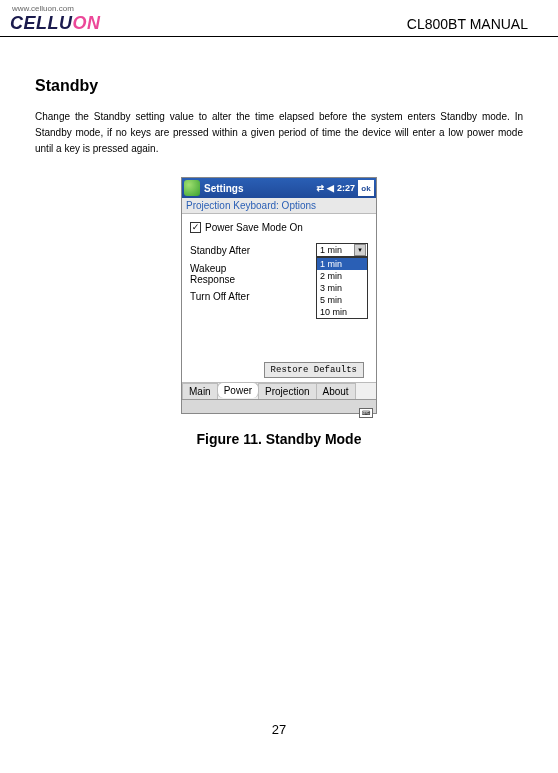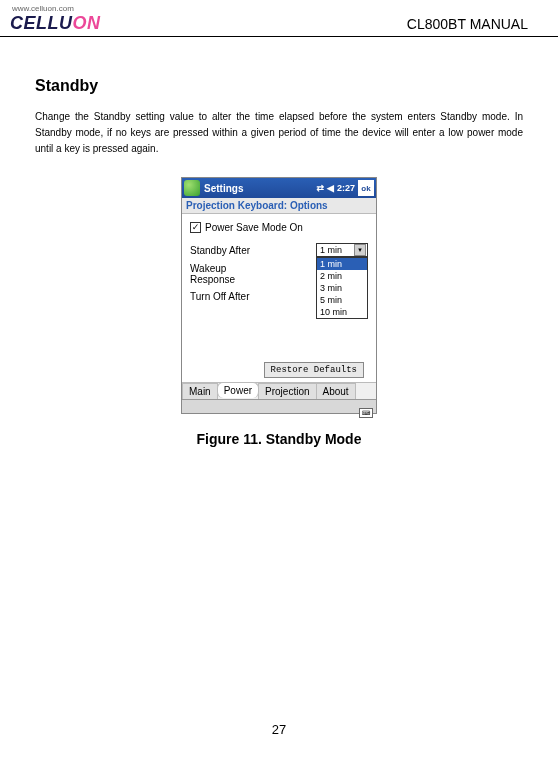--- a/index.html
+++ b/index.html
@@ -95,21 +95,21 @@
       font-size: 8px;
       font-weight: bold;
       display: flex;
       align-items: center;
       justify-content: center;
     }
     .subheader {
       background: #e8e8e8;
       border-bottom: 1px solid #bbb;
       font-size: 10px;
-      font-weight: bold;
+      font-weight: normal;
       color: #2a5fb5;
       padding: 2px 4px;
     }
     .panel {
       padding: 8px 8px 4px 8px;
       font-size: 10px;
       min-height: 155px;
     }
     .row {
       display: flex;

